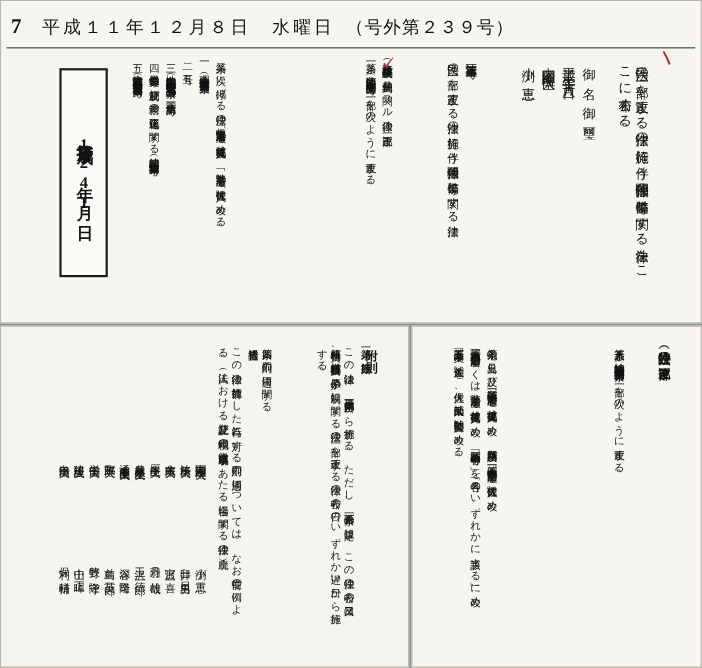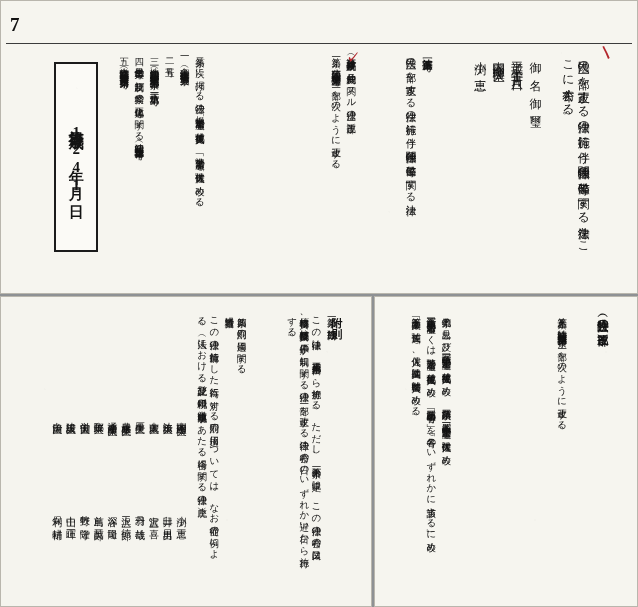--- a/index.html
+++ b/index.html
@@ -157,20 +157,22 @@
 </style>
 </head>
 <body>
 
 <div class="page">
 
   <div class="scan" id="scan-top">
 
     <div class="masthead">
       <span class="pageno">7</span>
+      <span class="date">平成１１年１２月８日　水曜日</span>
+      <span class="issue">（号外第２３９号）</span>
     </div>
     <div class="rule-under-masthead"></div>
 
     <div id="enforce-box">
       <div class="vtext">施行日平成12年4月1日</div>
     </div>
 
     <div class="col-group title-block" style="left:560px; top:52px; height:200px;">
       <div class="vtext" style="height:196px;">民法の一部を改正する法律の施行に伴う関係法律の整備等に関する法律をここに公布する。</div>
     </div>

